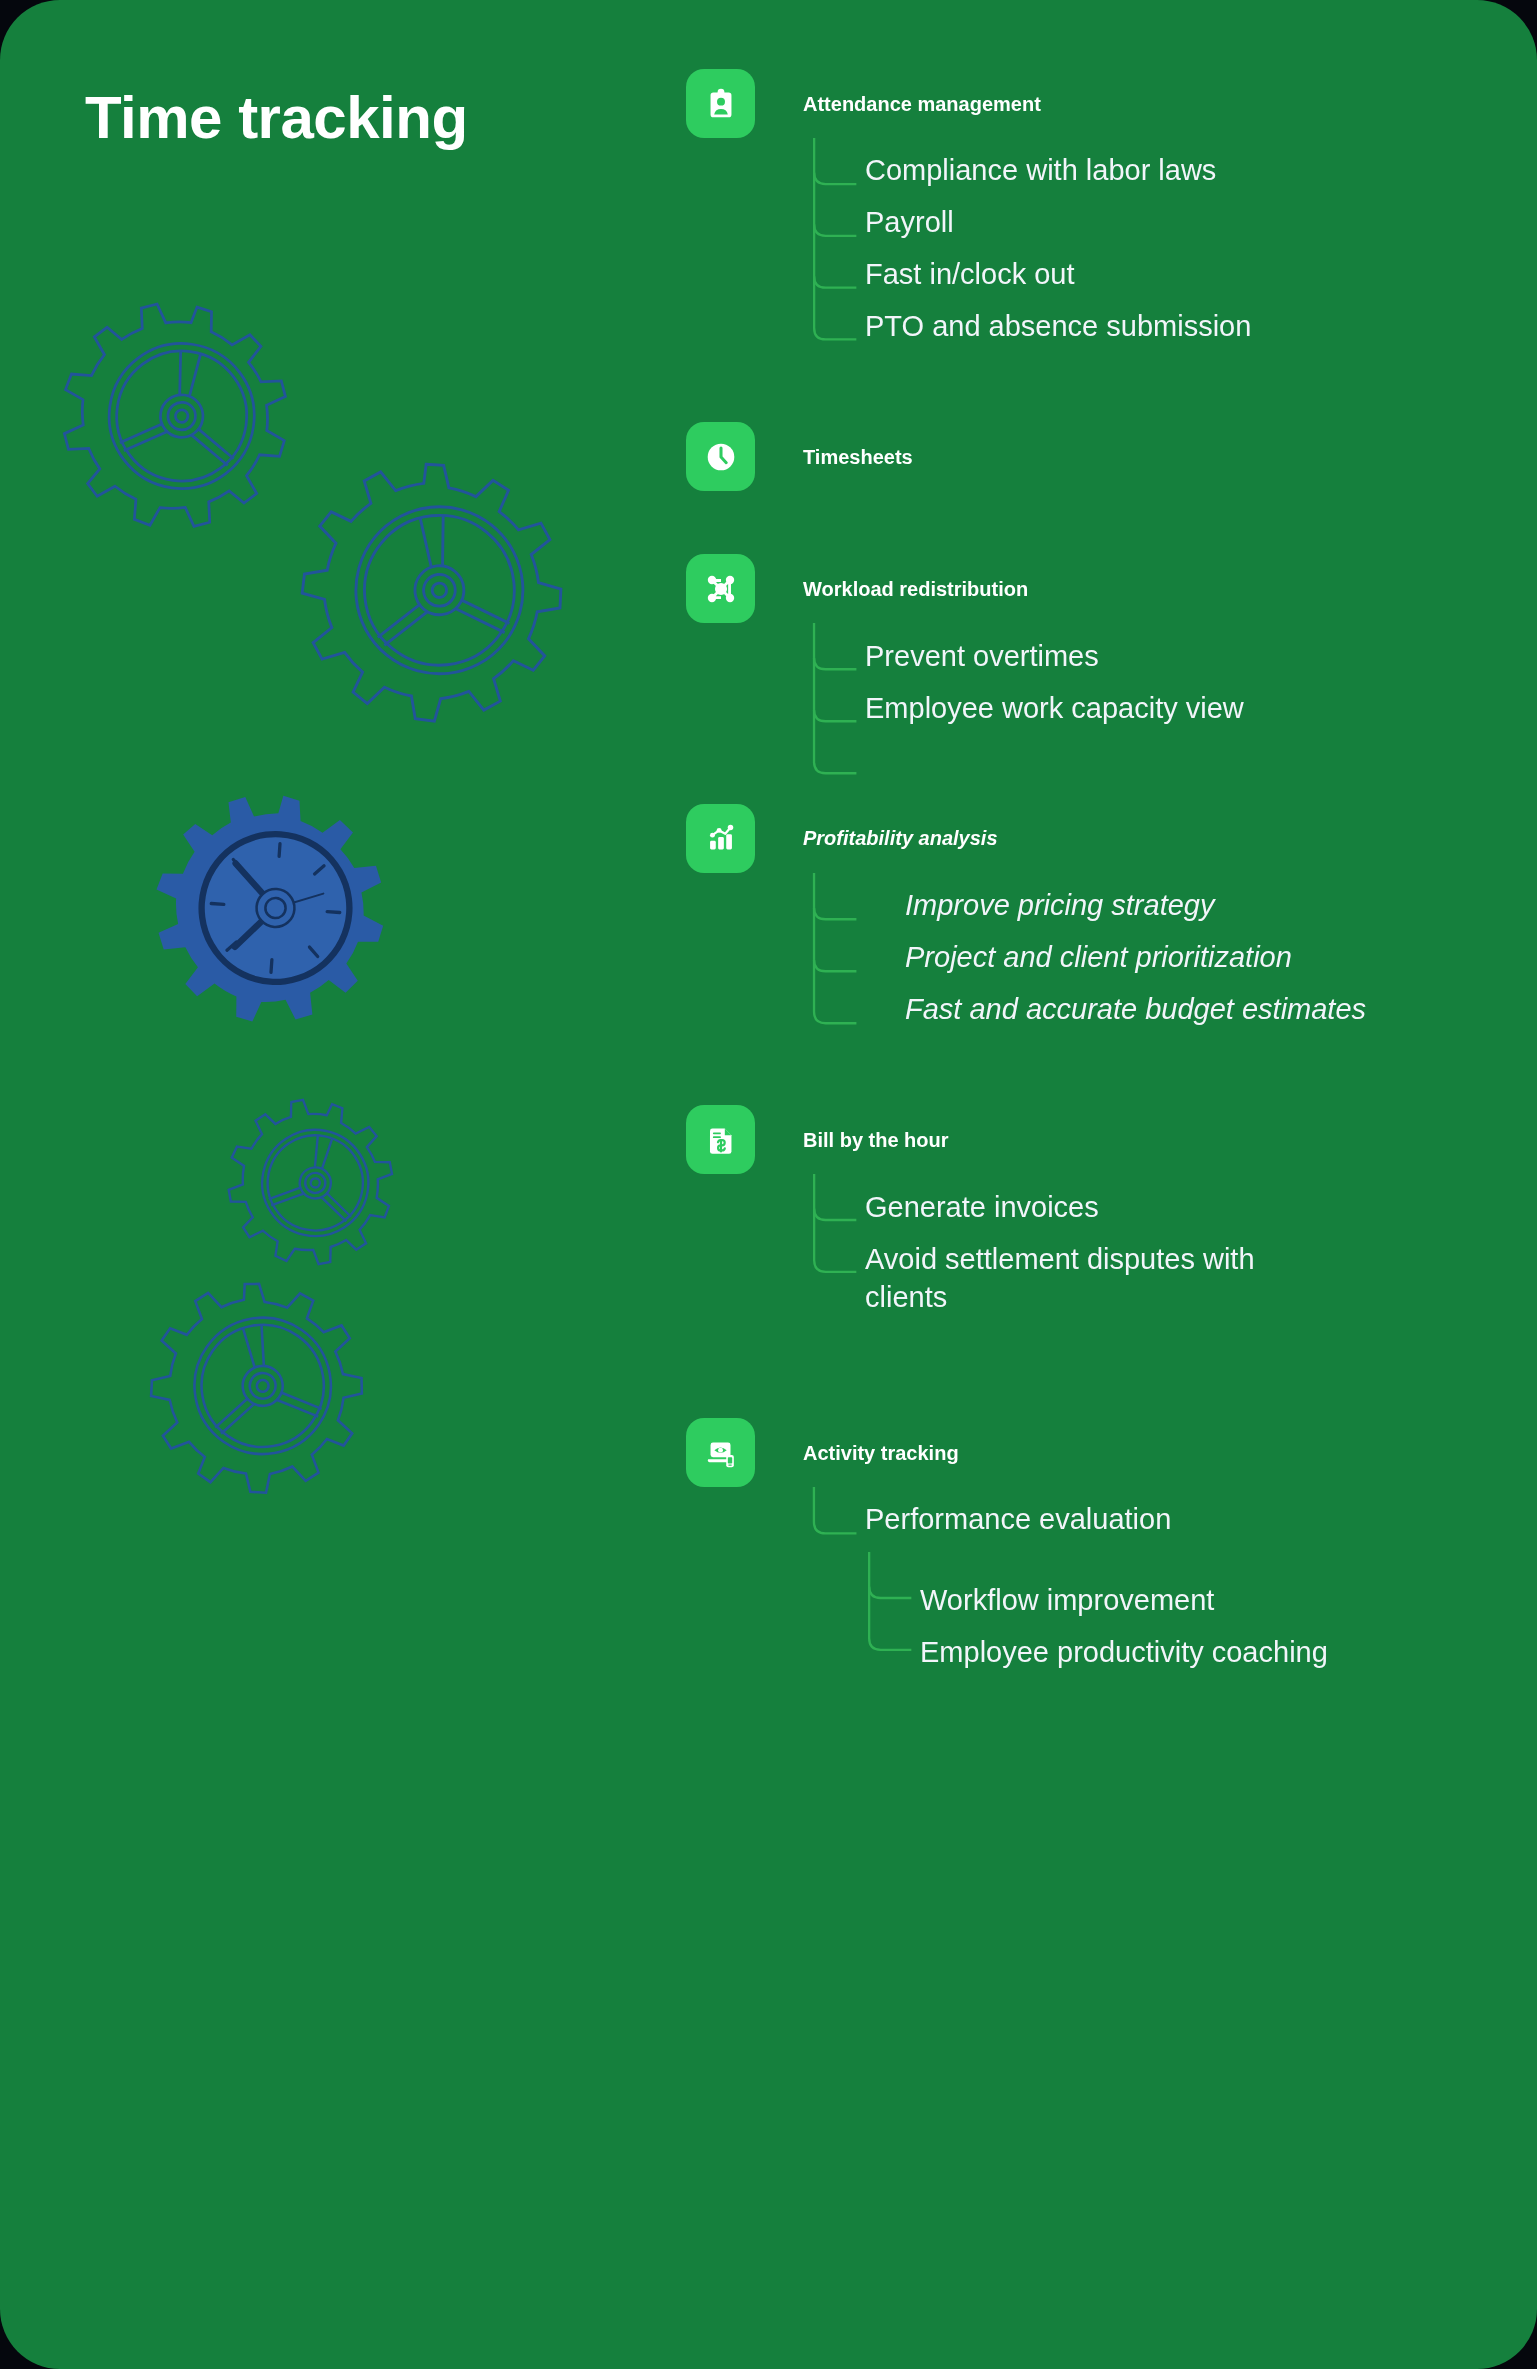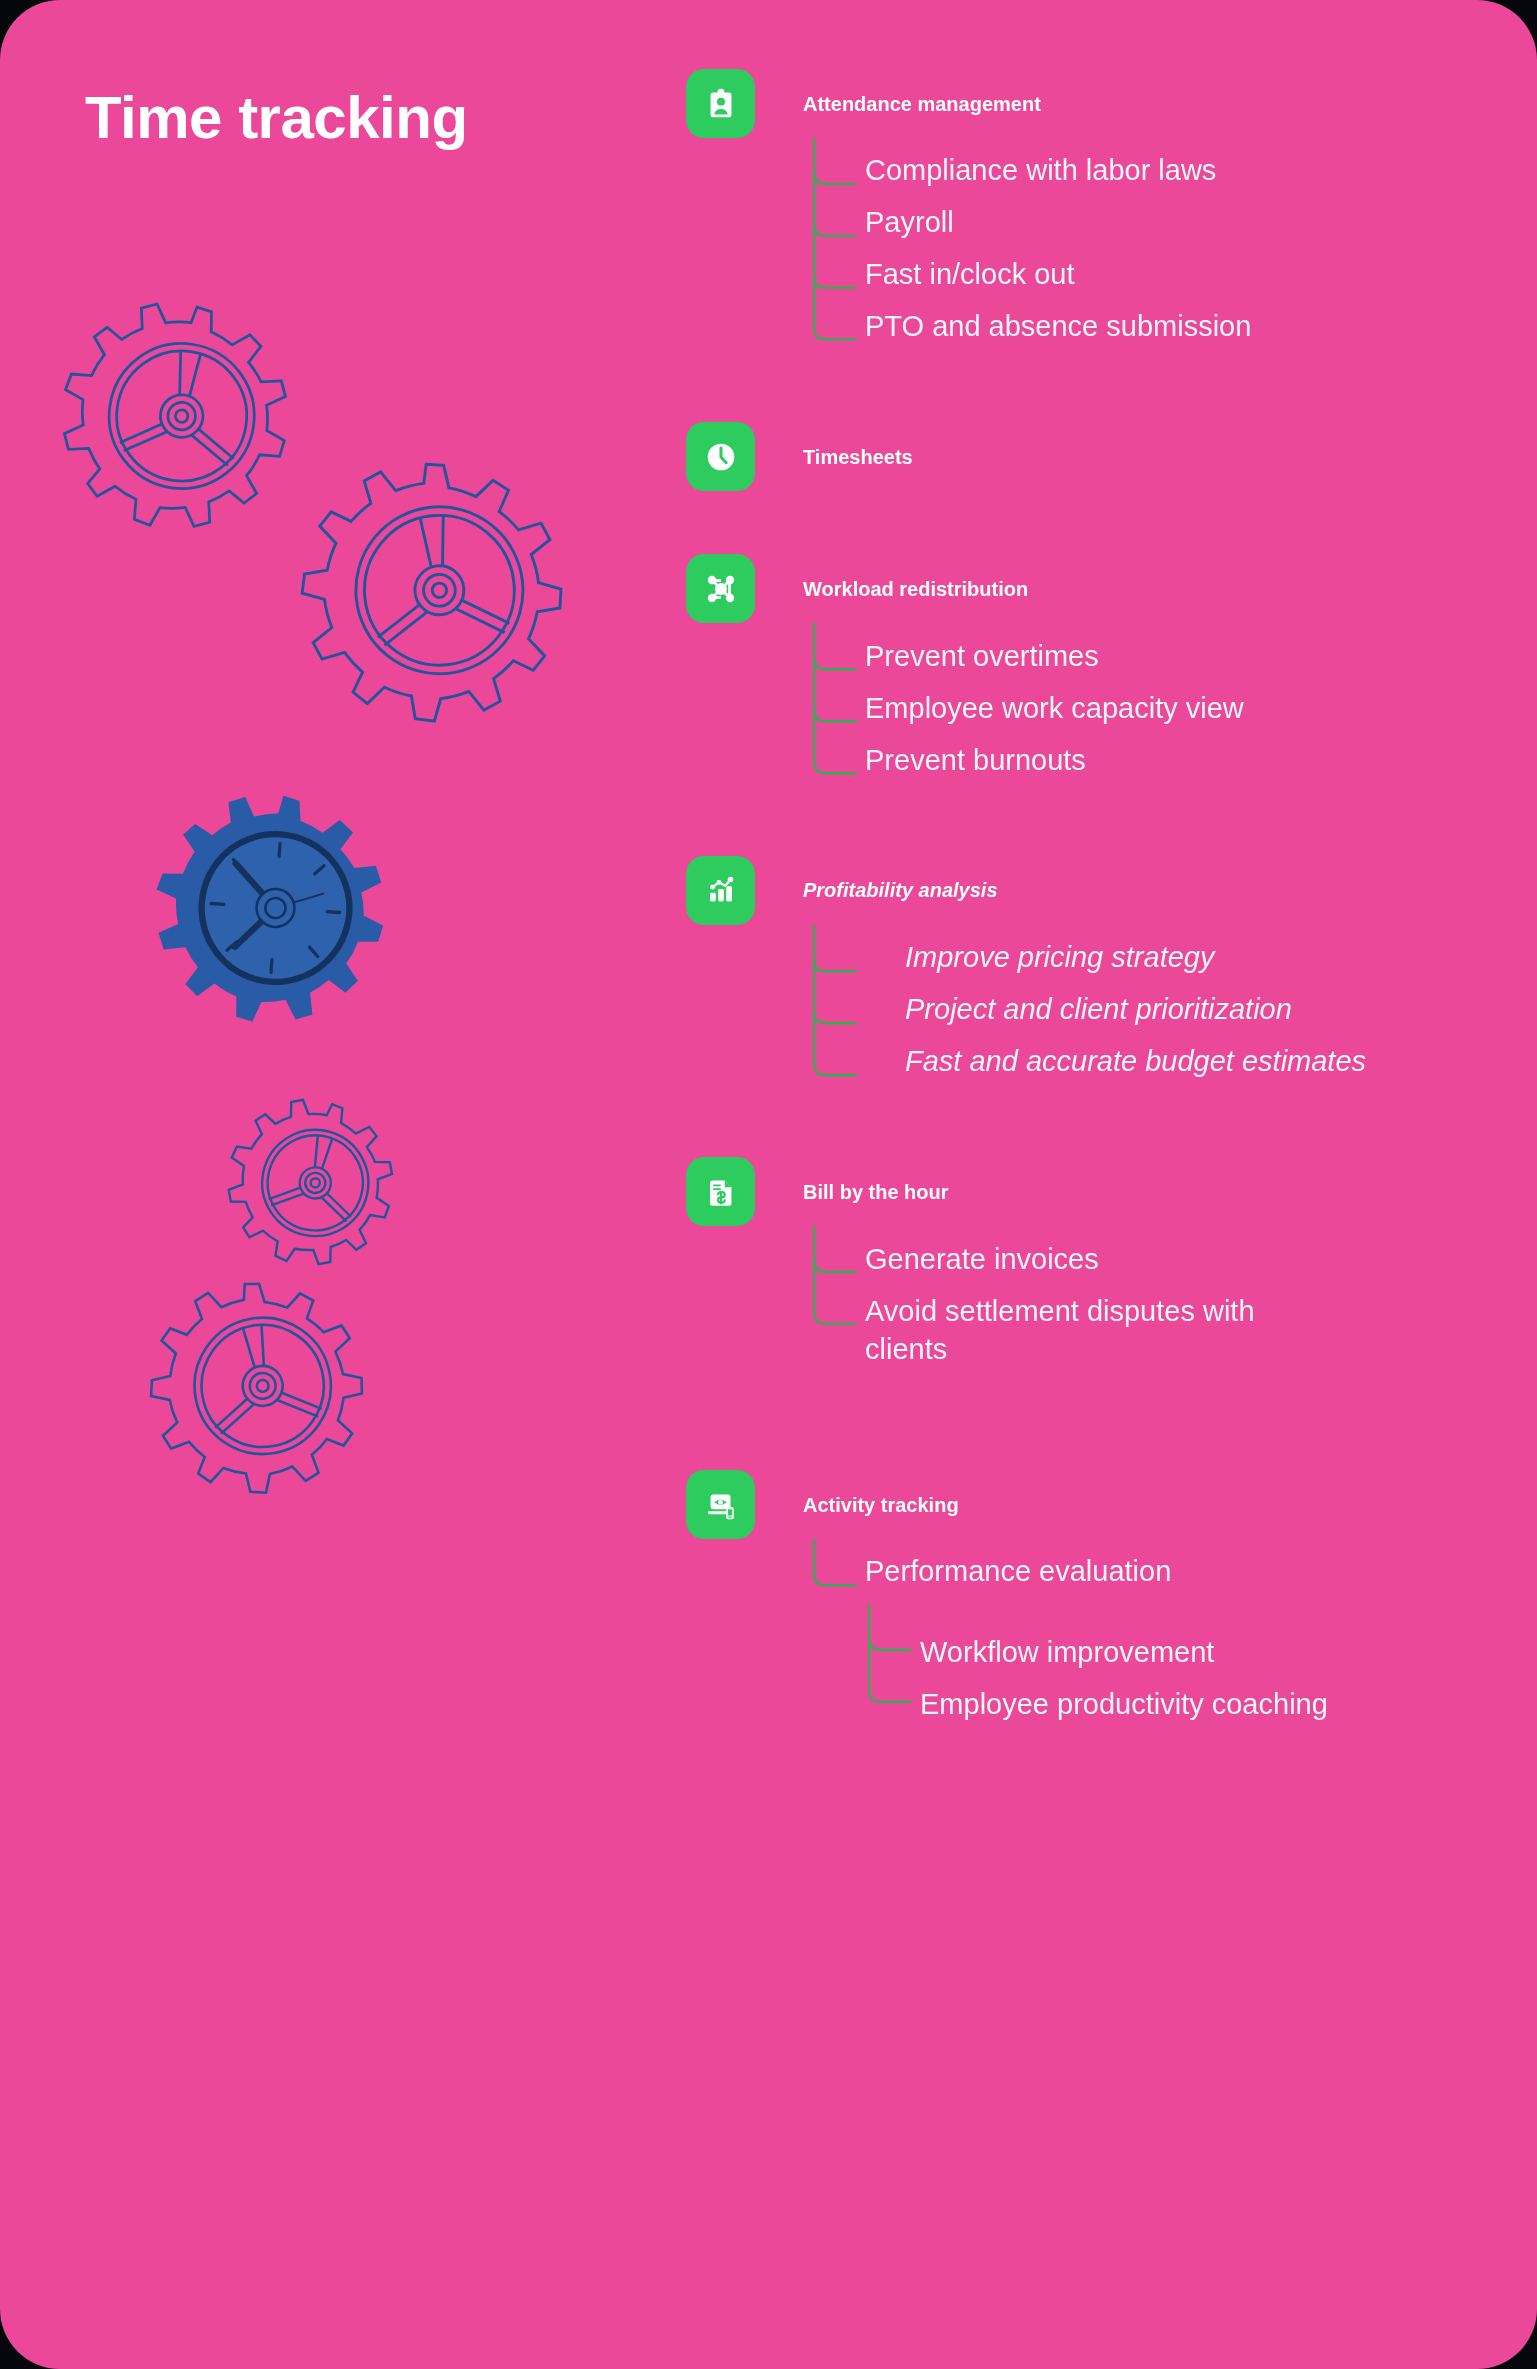--- a/index.html
+++ b/index.html
@@ -4,21 +4,21 @@
 <style>
   html,body{margin:0;padding:0;}
   body{
     width:1537px;height:2369px;
     background:#05070d;
     font-family:"Liberation Sans", sans-serif;
     overflow:hidden;
   }
   .card{
     position:absolute;left:0;top:0;width:1537px;height:2369px;
-    background:#ec4899;
+    background:#15803d;
     border-radius:60px;
     overflow:hidden;
   }
   
   .decor{
     position:absolute;left:0;top:0;width:663px;height:2369px;
     pointer-events:none;
   }
   .decor svg{position:absolute;}
   
@@ -268,23 +268,20 @@
           <path d="M2 0 V36 q0 12 12 12 H46" fill="none" stroke="#2fb153" stroke-width="2.4"></path>
           <path d="M2 36 V90 q0 12 12 12 H46" fill="none" stroke="#2fb153" stroke-width="2.4"></path>
           <path d="M2 90 V144 q0 12 12 12 H46" fill="none" stroke="#2fb153" stroke-width="2.4"></path>
         </svg>
         <div class="sub" style="min-height:52px;">
           <div class="sub-label">Prevent overtimes</div>
         </div>
         <div class="sub" style="min-height:52px;">
           <div class="sub-label">Employee work capacity view</div>
         </div>
-        <div class="sub" style="min-height:52px;">
-          <div class="sub-label">Prevent burnouts</div>
-        </div>
       </div>
     </div>
 
     <div class="section" style="margin-top:63px;font-style:italic;">
       <div class="sec-head">
         <div class="sec-icon">
           <svg width="38" height="38" viewBox="0 0 40 40">
             <path d="M11 17 L18 12 L24.5 15.5 L30 9" fill="none" stroke="#ffffff" stroke-width="2.4" stroke-linecap="round" stroke-linejoin="round"></path>
             <circle cx="11" cy="17" r="2.6" fill="#ffffff"></circle>
             <circle cx="18" cy="12" r="2.6" fill="#ffffff"></circle>

